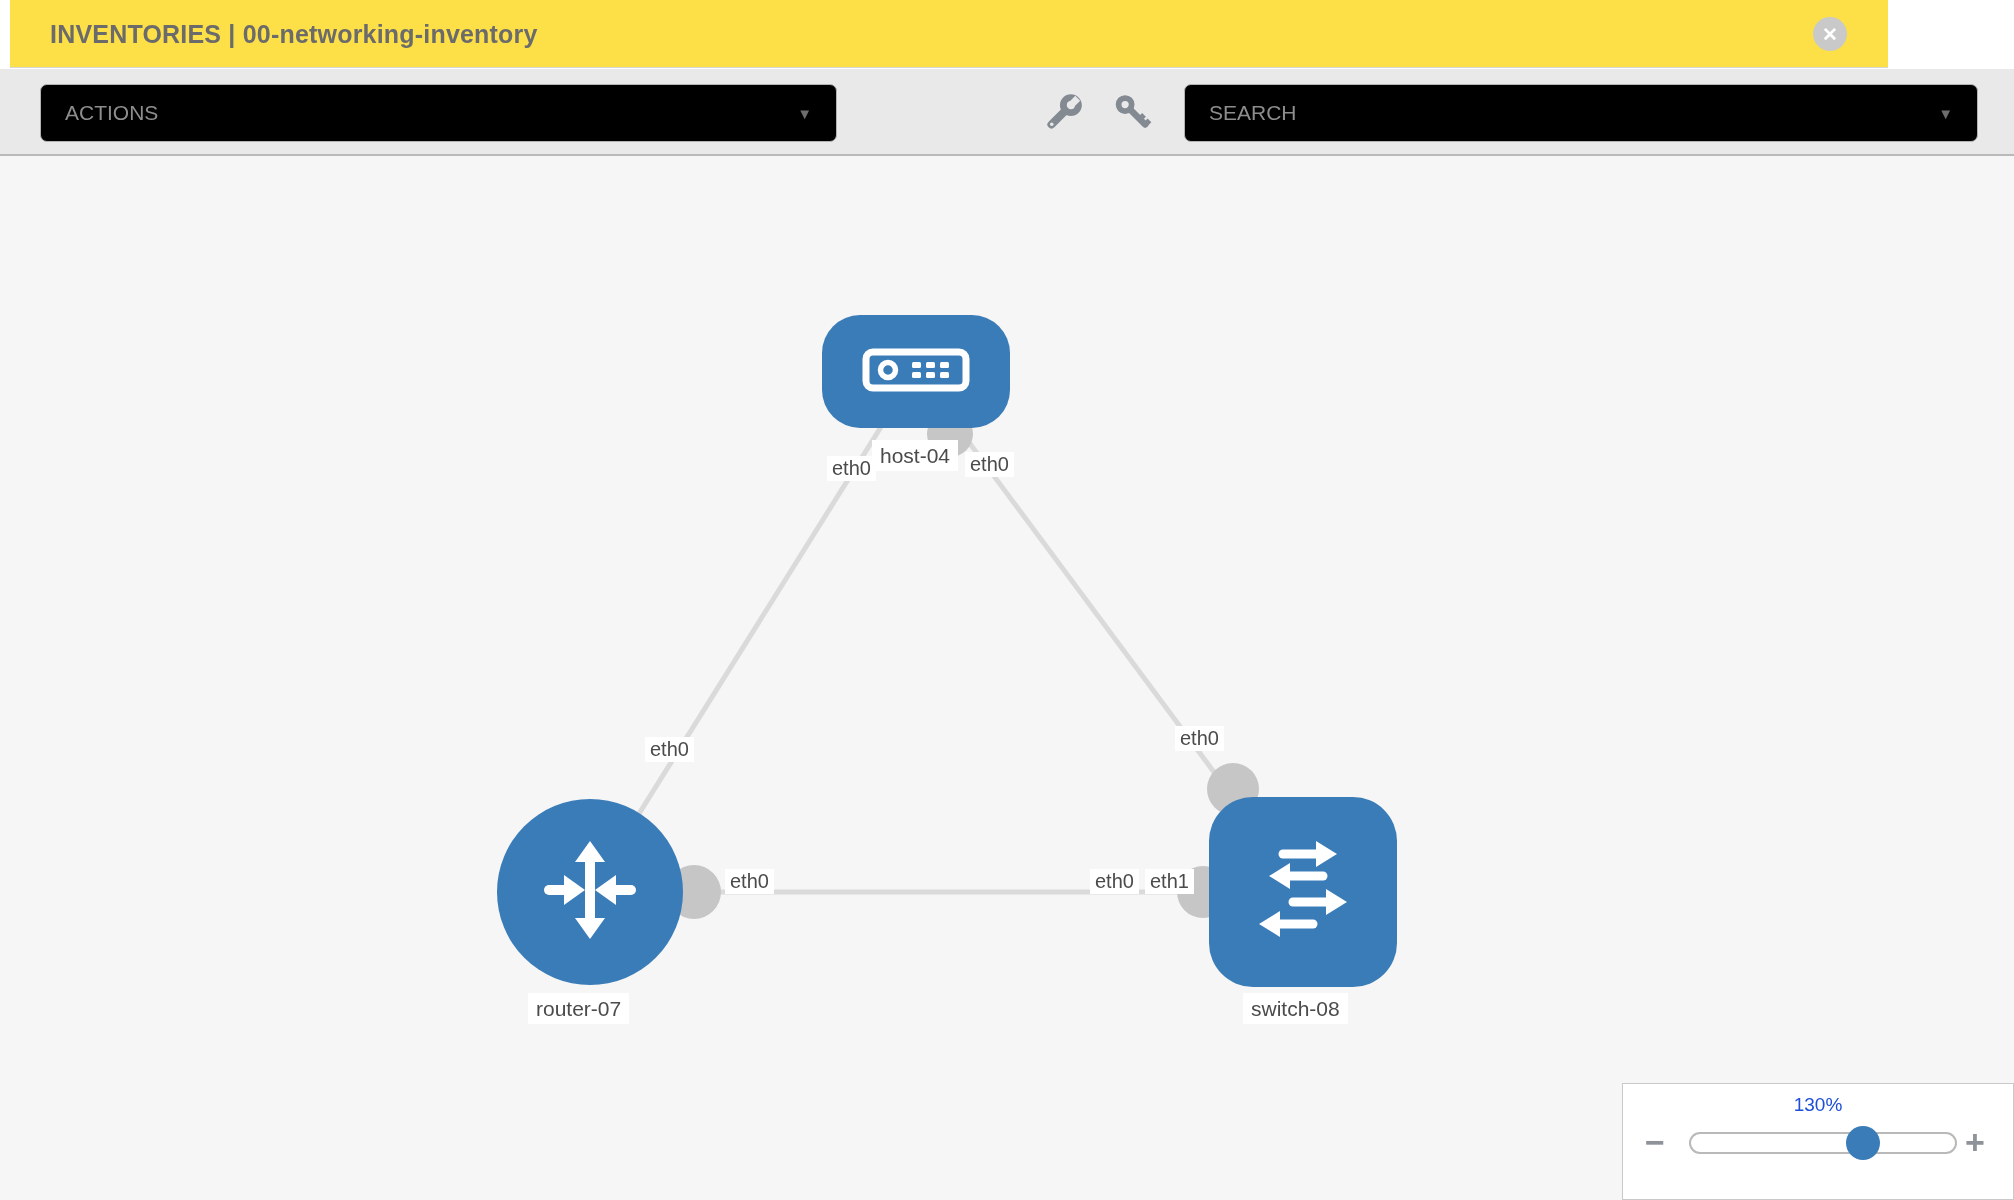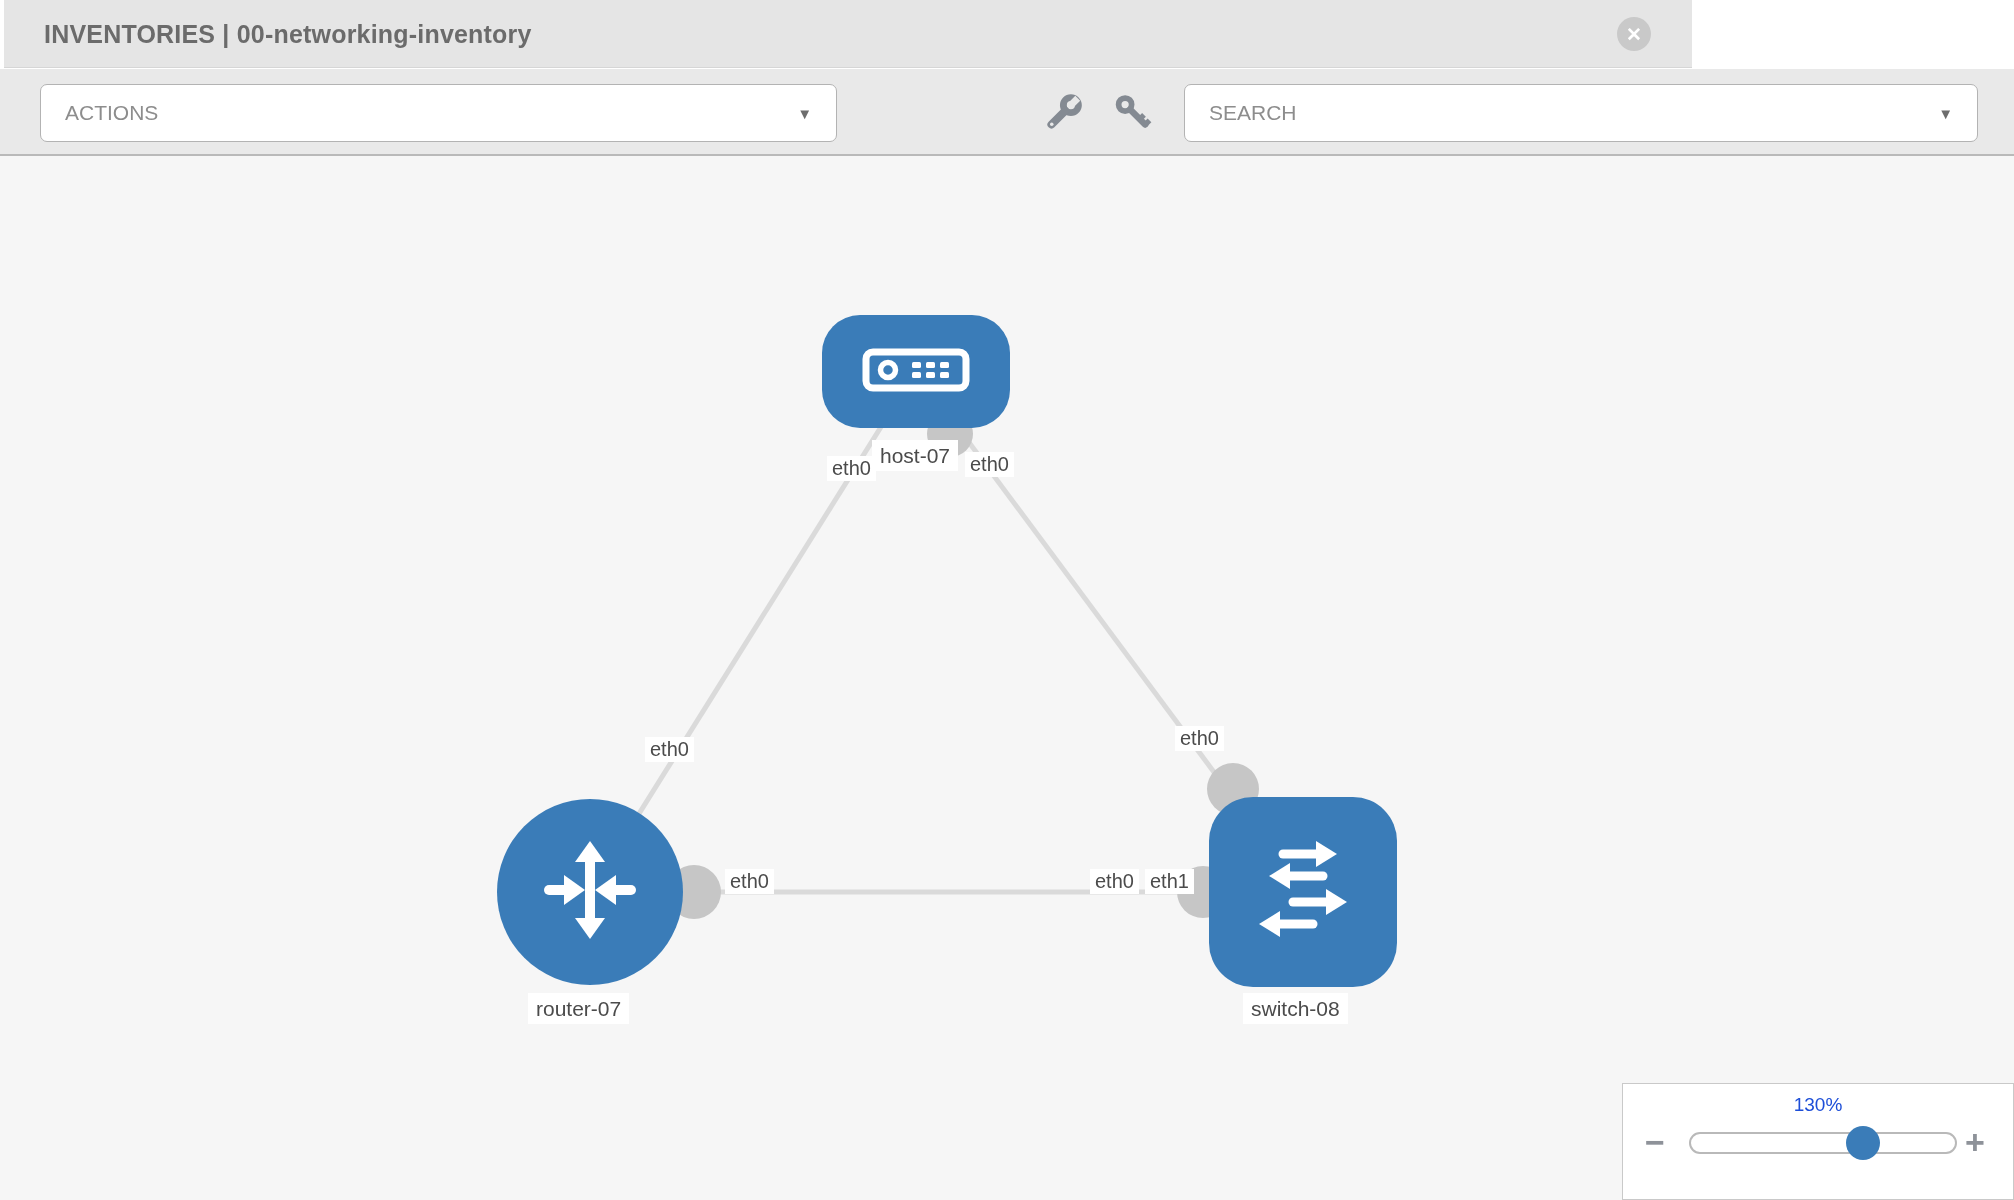--- a/index.html
+++ b/index.html
@@ -1,43 +1,43 @@
 <!DOCTYPE html>
 <html><head>
 <meta charset="utf-8">
 <style>
   * { box-sizing: border-box; margin: 0; padding: 0; }
   html, body { width: 2014px; height: 1200px; overflow: hidden; }
   body { font-family: "Liberation Sans", sans-serif; background: #ffffff; position: relative; }
 
   
   .header {
-    position: absolute; left: 4px; top: 0; width: 1688px; height: 68px;
-    background: #e5e5e5; border-bottom: 1px solid #d6d6d6;
+    position: absolute; left: 10px; top: 0; width: 1878px; height: 68px;
+    background: #fde047; border-bottom: 1px solid #d6d6d6;
   }
   .header-title {
     position: absolute; left: 40px; top: 0; height: 68px;
     display: flex; align-items: center;
     font-size: 25px; font-weight: bold; color: #6b6b6b; letter-spacing: 0.2px;
   }
   .close-btn {
     position: absolute; right: 41px; top: 17px; width: 34px; height: 34px;
     background: #c9c9c9; border-radius: 50%;
     display: flex; align-items: center; justify-content: center;
     color: #ffffff; font-size: 19px; font-weight: bold; cursor: pointer;
   }
 
   
   .toolbar {
     position: absolute; left: 0; top: 69px; width: 2014px; height: 87px;
     background: #e9e9e9; border-bottom: 2px solid #b9b9b9;
   }
   .select-box {
     position: absolute; top: 15px; height: 58px;
-    background: #ffffff; border: 1px solid #b3b3b3; border-radius: 7px;
+    background: #000000; border: 1px solid #b3b3b3; border-radius: 7px;
     display: flex; align-items: center; padding: 0 24px;
     color: #8d8d8d; font-size: 21px; cursor: pointer;
   }
   .select-caret {
     position: absolute; right: 24px; top: 50%; transform: translateY(-50%);
     color: #6d6d6d; font-size: 15px;
   }
   .actions-select { left: 40px;  width: 797px; }
   .search-select  { left: 1184px; width: 794px; }
   .tool-icon-btn {
@@ -199,21 +199,21 @@
         <g fill="#ffffff">
           <polygon points="90,18 69,5  69,31"></polygon>
           <polygon points="22,40 43,27 43,53"></polygon>
           <polygon points="100,66 79,53 79,79"></polygon>
           <polygon points="12,88 33,75 33,101"></polygon>
         </g>
       </svg>
     </span>
   </div>
 
-  <div class="chip chip-name" style="left:872px;  top:284px;">host-07</div>
+  <div class="chip chip-name" style="left:872px;  top:284px;">host-04</div>
   <div class="chip" style="left:827px;  top:300px;">eth0</div>
   <div class="chip" style="left:965px;  top:296px;">eth0</div>
   <div class="chip" style="left:645px;  top:581px;">eth0</div>
   <div class="chip" style="left:1175px; top:570px;">eth0</div>
   <div class="chip" style="left:725px;  top:713px;">eth0</div>
   <div class="chip" style="left:1090px; top:713px;">eth0</div>
   <div class="chip" style="left:1112px; top:713px;margin-left:33px;">eth1</div>
   <div class="chip chip-name" style="left:528px;  top:837px;">router-07</div>
   <div class="chip chip-name" style="left:1243px; top:837px;">switch-08</div>
 </div>

